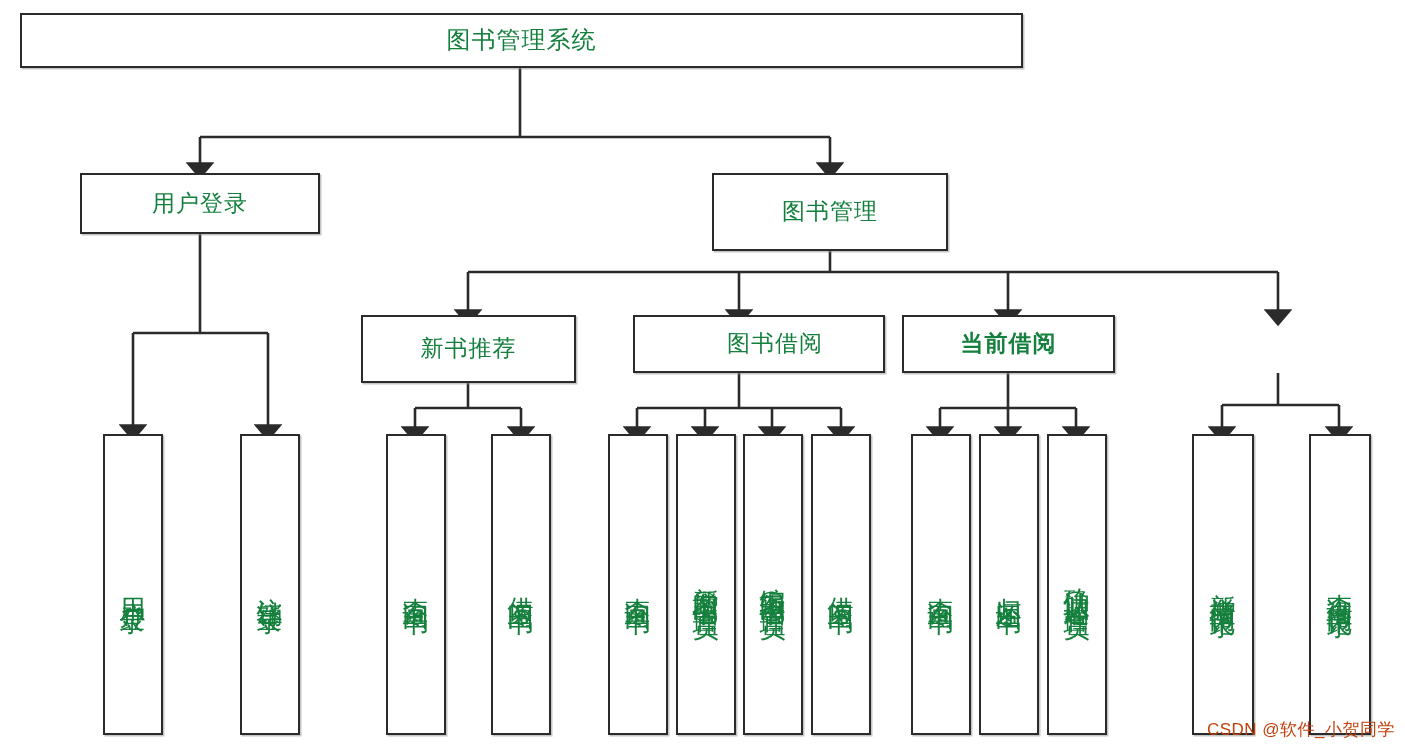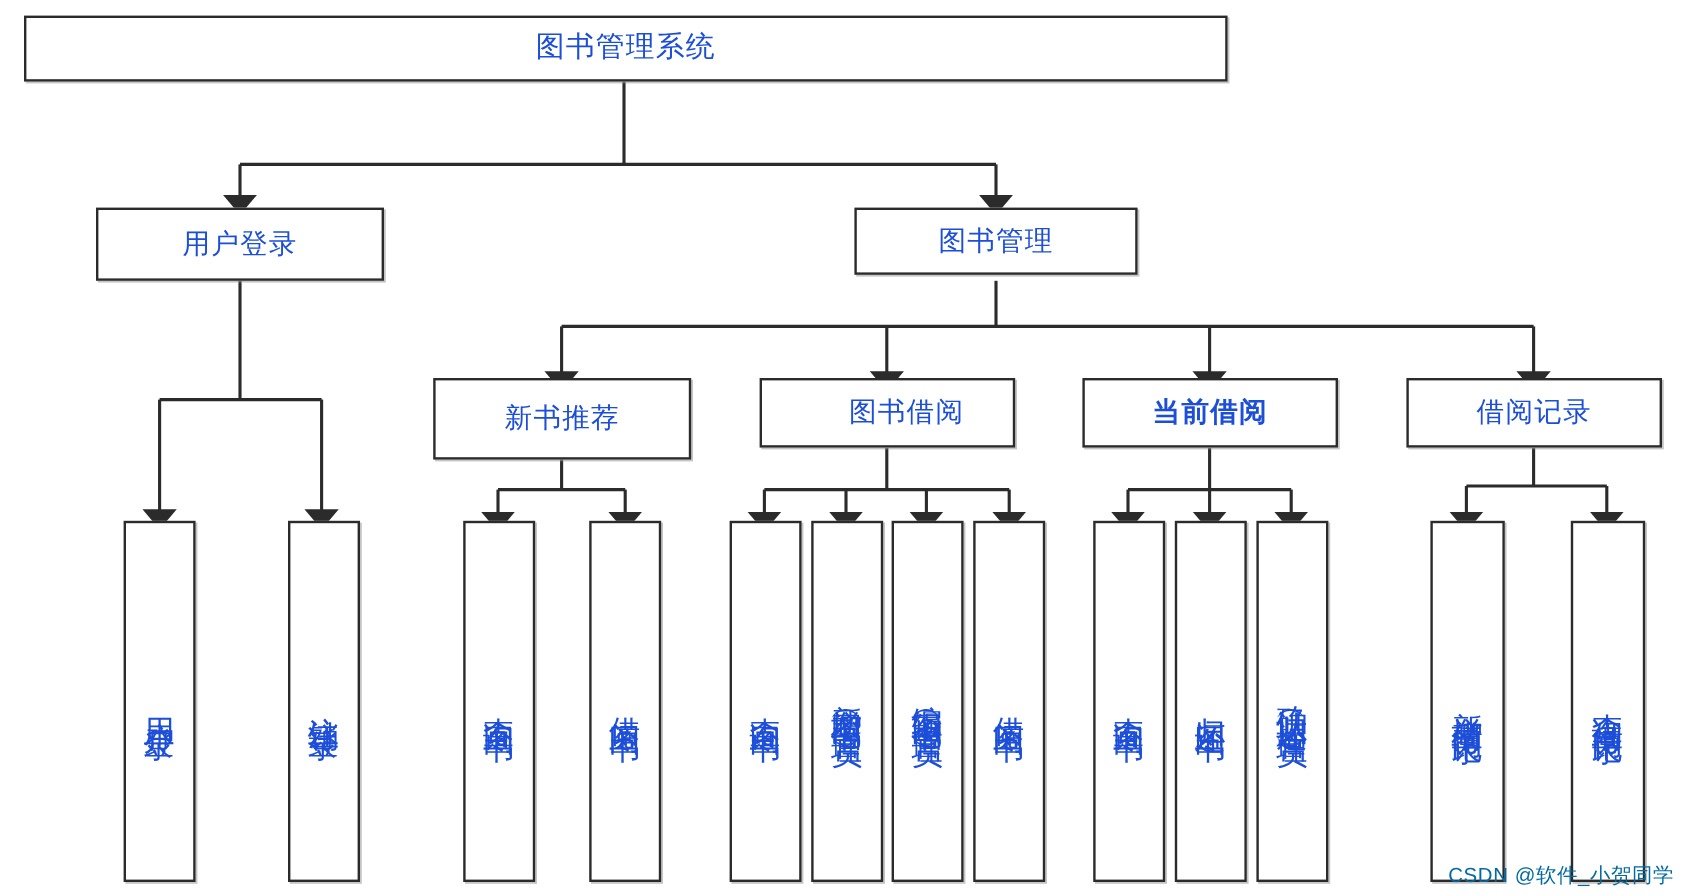--- a/index.html
+++ b/index.html
@@ -30,21 +30,21 @@
     position: absolute;
     box-sizing: border-box;
     background: #ffffff;
     border: 2px solid #2b2b2b;
     display: flex;
     align-items: center;
     justify-content: center;
     box-shadow: 1.5px 1.5px 0 rgba(150,150,150,0.55);
   }
   .node-label {
-    color: #1d4ed8;
+    color: #15803d;
     line-height: 1.18;
     text-align: left;
     white-space: nowrap;
   }
   
   .node.horiz .node-label {
     font-size: 23px;
     letter-spacing: 1px;
   }
   #node-root .node-label {
@@ -62,21 +62,21 @@
     font-size: 26px;
     letter-spacing: 4px;
     line-height: 1;
     white-space: nowrap;
   }
   .watermark {
     position: absolute;
     right: 10px;
     bottom: 6px;
     font-size: 17px;
-    color: #0369a1;
+    color: #c2410c;
     letter-spacing: 0.5px;
     white-space: nowrap;
     user-select: none;
     margin-top: 48px;
   }
 </style>
 </head>
 <body>
 
 <div id="diagram-root">
@@ -132,39 +132,36 @@
   </svg>
 
   <div class="node horiz" id="node-root" style="left:20px; top:13px; width:1003px; height:55px;">
     <span class="node-label">图书管理系统</span>
   </div>
 
   <div class="node horiz" style="left:80px; top:173px; width:240px; height:61px;">
     <span class="node-label">用户登录</span>
   </div>
 
-  <div class="node horiz" style="left:712px; top:173px; width:236px; height:56px;">
+  <div class="node horiz" style="left:712px; top:173px; width:236px; height:78px;">
     <span class="node-label">图书管理</span>
   </div>
 
   <div class="node horiz" style="left:361px; top:315px; width:215px; height:68px;">
     <span class="node-label">新书推荐</span>
   </div>
 
-  <div class="node horiz" style="left:633px; top:315px; width:213px; height:58px;padding-left:32px;">
+  <div class="node horiz" style="left:633px; top:315px; width:252px; height:58px;padding-left:32px;">
     <span class="node-label">图书借阅</span>
   </div>
 
   <div class="node horiz" style="left:902px; top:315px; width:213px; height:58px;font-weight:bold;">
     <span class="node-label">当前借阅</span>
   </div>
 
-  <div class="node horiz" style="left:1172px; top:315px; width:213px; height:58px;">
-    <span class="node-label">借阅记录</span>
-  </div>
 
   <div class="node vert" style="left:103px; top:434px; width:60px; height:301px;">
     <span class="node-label">用户登录</span>
   </div>
 
   <div class="node vert" style="left:240px; top:434px; width:60px; height:301px;">
     <span class="node-label">注销登录</span>
   </div>
 
   <div class="node vert" style="left:386px; top:434px; width:60px; height:301px;">

